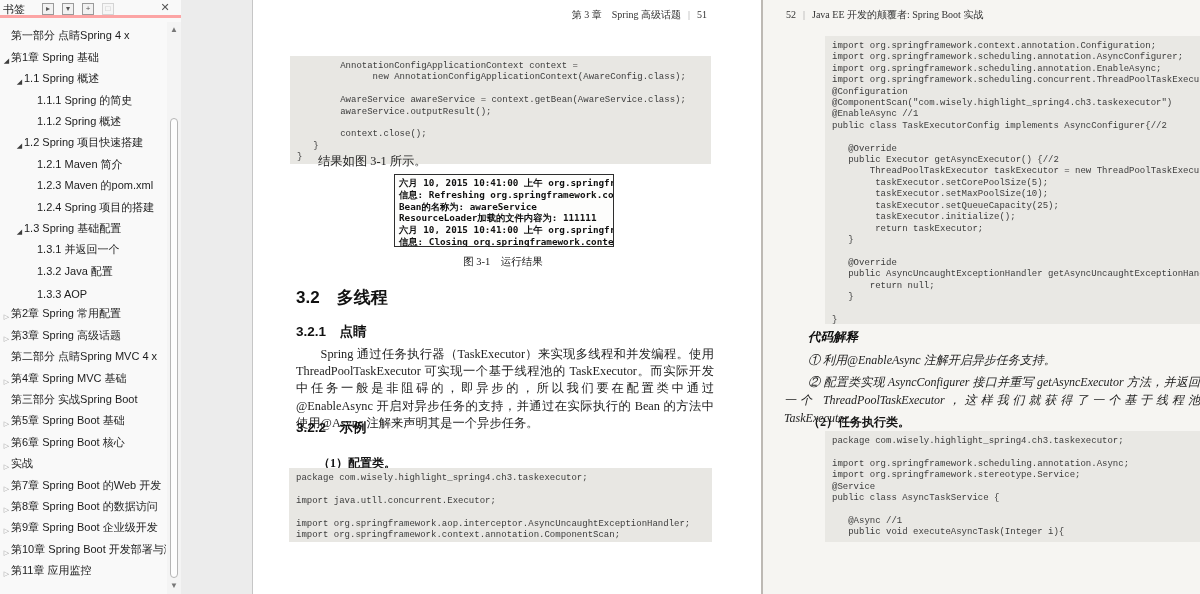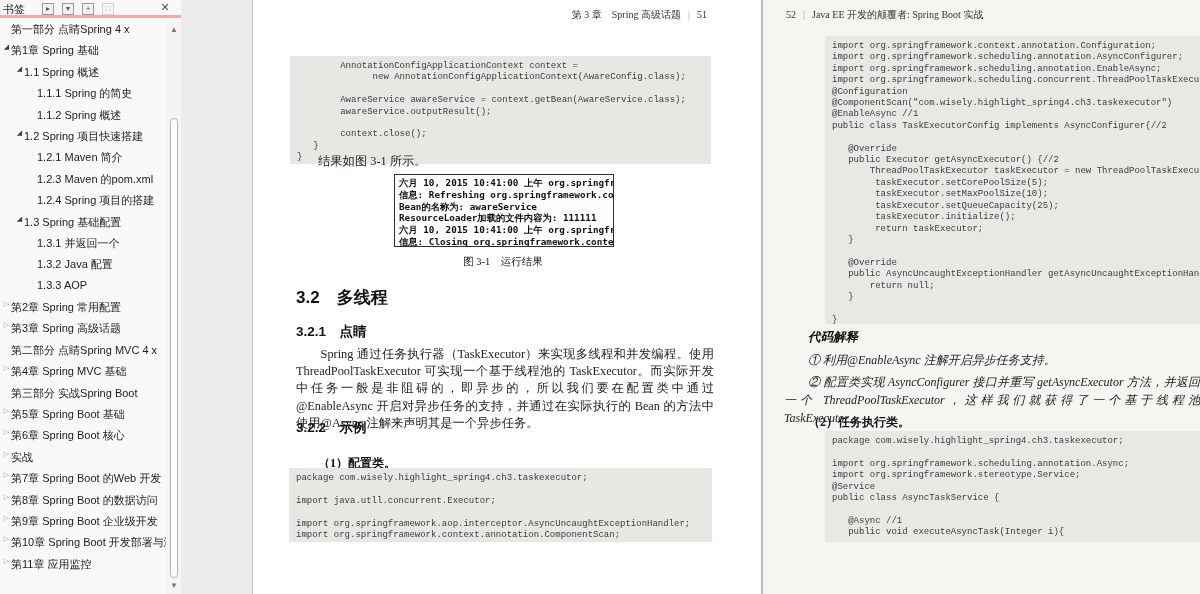--- a/index.html
+++ b/index.html
@@ -11,21 +11,21 @@
   .panel { position:absolute; left:0; top:0; width:181px; height:594px; background:#f9f9f9; }
   .panel-header { position:absolute; left:0; top:0; width:181px; height:18px; border-bottom:3px solid #fca5a5; }
   .panel-title { position:absolute; left:3px; top:2px; font-size:11px; color:#222; }
   .panel-tools { position:absolute; left:42px; top:3px; display:flex; gap:8px; }
   .tool-btn { width:12px; height:12px; border:1px solid #9a9a9a; background:#f2f2f2; color:#555;
               font-size:8px; line-height:10px; text-align:center; cursor:default; }
   .tool-btn.disabled { opacity:.38; }
   .panel-close { position:absolute; left:158px; top:1px; font-size:11px; color:#555; width:14px; text-align:center; }
 
   .toc { position:absolute; left:0; top:22px; width:166px; bottom:0; overflow:hidden; }
-  .toc-item { display:flex; align-items:flex-start; height:21.4px; font-size:11px; color:#1b1b1b; white-space:nowrap; }
+  .toc-item { display:flex; align-items:flex-end; height:21.4px; font-size:11px; color:#1b1b1b; white-space:nowrap; }
   .toc-arrow { flex:0 0 9px; font-size:7px; text-align:center; }
   .toc-item.st-expanded .toc-arrow { color:#3d3d3d; }
   .toc-item.st-collapsed .toc-arrow { color:#9a9a9a; }
   .toc-item.lv1 { padding-left:2px; }
   .toc-item.lv2 { padding-left:15px; }
   .toc-item.lv3 { padding-left:28px; }
 
   
   .sb { position:absolute; left:167px; top:22px; width:14px; bottom:0; background:#f4f4f4; }
   .sb-up, .sb-down { position:absolute; left:0; width:14px; height:12px; color:#777; font-size:8px; text-align:center; line-height:12px; }

